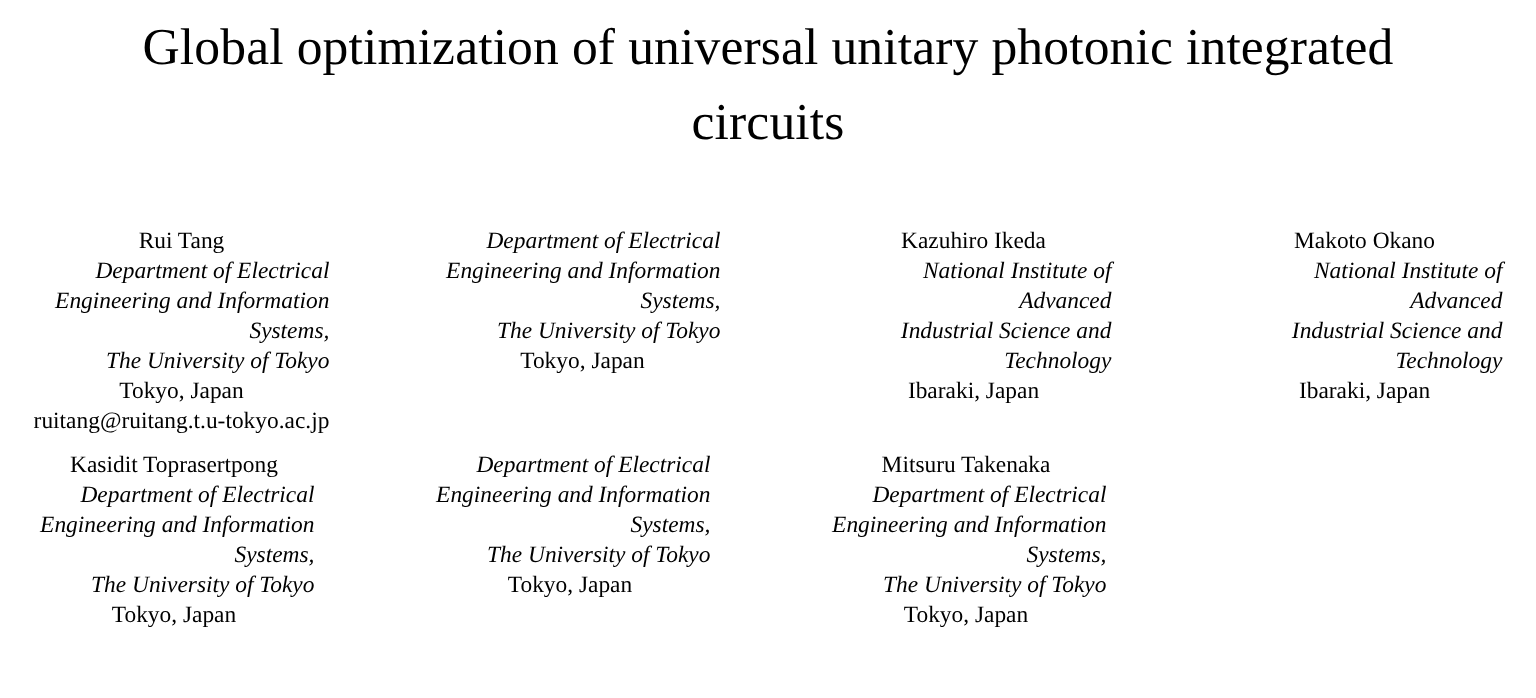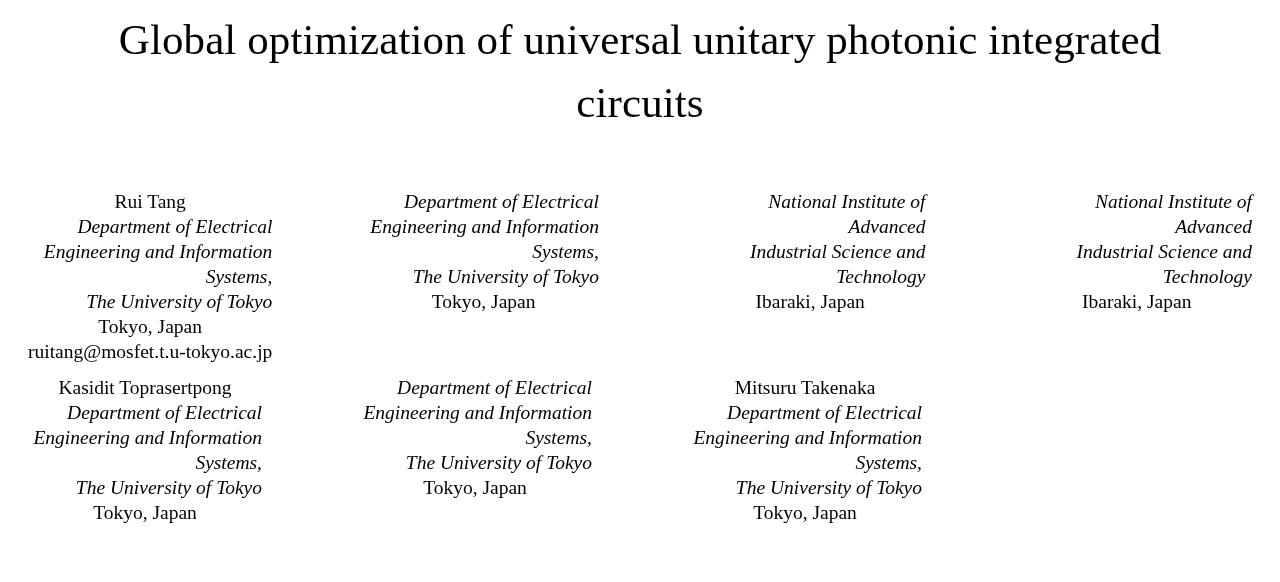--- a/index.html
+++ b/index.html
@@ -110,39 +110,41 @@
 
     <div class="author-row row-1">
 
       <div class="author-col">
         <div class="author-name">Rui Tang</div>
         <div class="affil-line">Department of Electrical</div>
         <div class="affil-line">Engineering and Information</div>
         <div class="affil-line">Systems,</div>
         <div class="affil-line">The University of Tokyo</div>
         <div class="author-location">Tokyo, Japan</div>
-        <div class="author-email">ruitang@mosfet.t.u-tokyo.ac.jp</div>
+        <div class="author-email">ruitang@ruitang.t.u-tokyo.ac.jp</div>
       </div>
 
       <div class="author-col">
         <div class="affil-line">Department of Electrical</div>
         <div class="affil-line">Engineering and Information</div>
         <div class="affil-line">Systems,</div>
         <div class="affil-line">The University of Tokyo</div>
         <div class="author-location">Tokyo, Japan</div>
       </div>
 
       <div class="author-col">
+        <div class="author-name">Kazuhiro Ikeda</div>
         <div class="affil-line">National Institute of Advanced</div>
         <div class="affil-line">Industrial Science and</div>
         <div class="affil-line">Technology</div>
         <div class="author-location">Ibaraki, Japan</div>
       </div>
 
       <div class="author-col">
+        <div class="author-name">Makoto Okano</div>
         <div class="affil-line">National Institute of Advanced</div>
         <div class="affil-line">Industrial Science and</div>
         <div class="affil-line">Technology</div>
         <div class="author-location">Ibaraki, Japan</div>
       </div>
 
     </div>
 
     <div class="author-row row-2">
 

